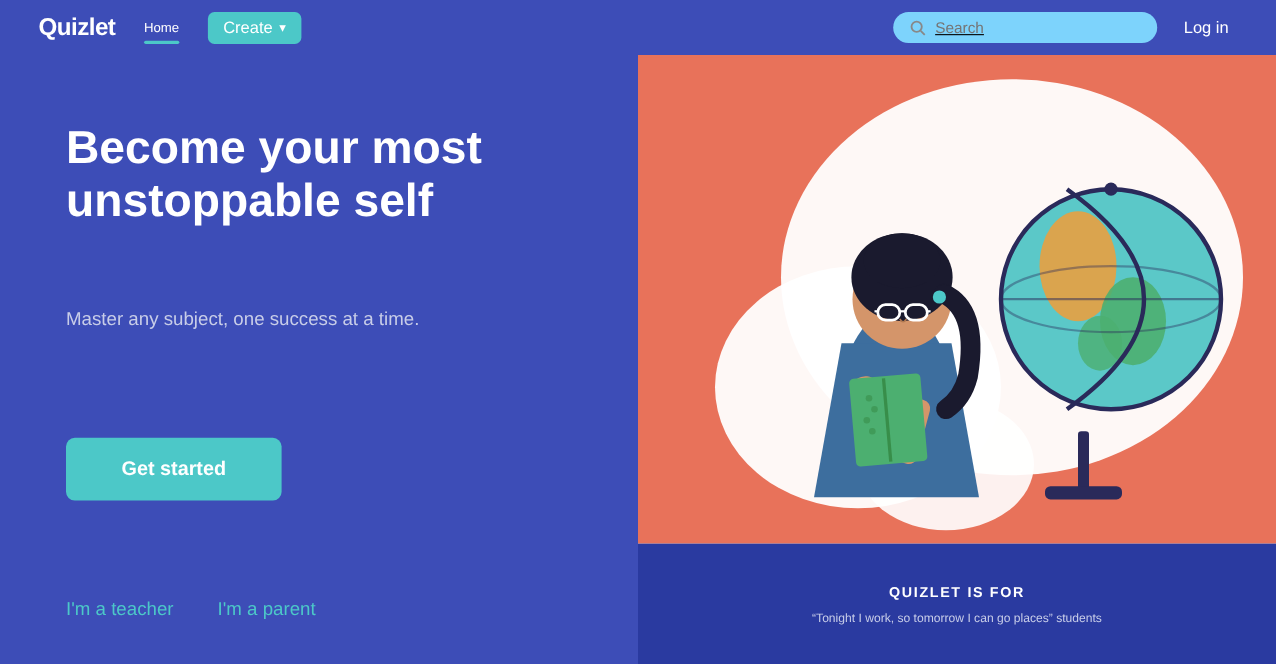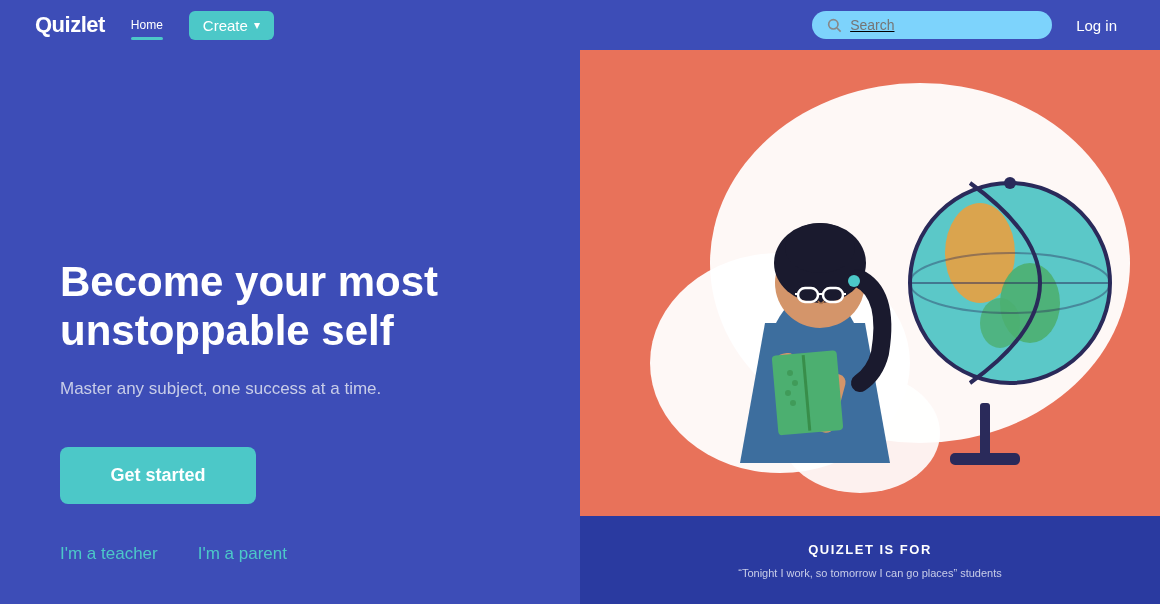--- a/index.html
+++ b/index.html
@@ -98,21 +98,21 @@
     }
 
     
     .left-panel {
       background: #3d4db7;
       width: 580px;
       flex-shrink: 0;
       padding: 60px 60px 40px 60px;
       display: flex;
       flex-direction: column;
-      justify-content: flex-end;
+      justify-content: space-between;
     }
     .hero-title {
       font-size: 42px;
       font-weight: 800;
       color: #fff;
       line-height: 1.15;
       margin-bottom: 24px;
     }
     .hero-subtitle {
       font-size: 17px;
@@ -158,21 +158,21 @@
 
     
     .illustration-svg {
       width: 100%;
       height: 100%;
     }
 
     
     .bottom-section {
       background: #2a3aa0;
-      height: 88px;
+      height: 110px;
       display: flex;
       flex-direction: column;
       align-items: center;
       justify-content: center;
       gap: 10px;
     }
     .quizlet-is-for {
       font-size: 13px;
       font-weight: 800;
       color: #fff;

